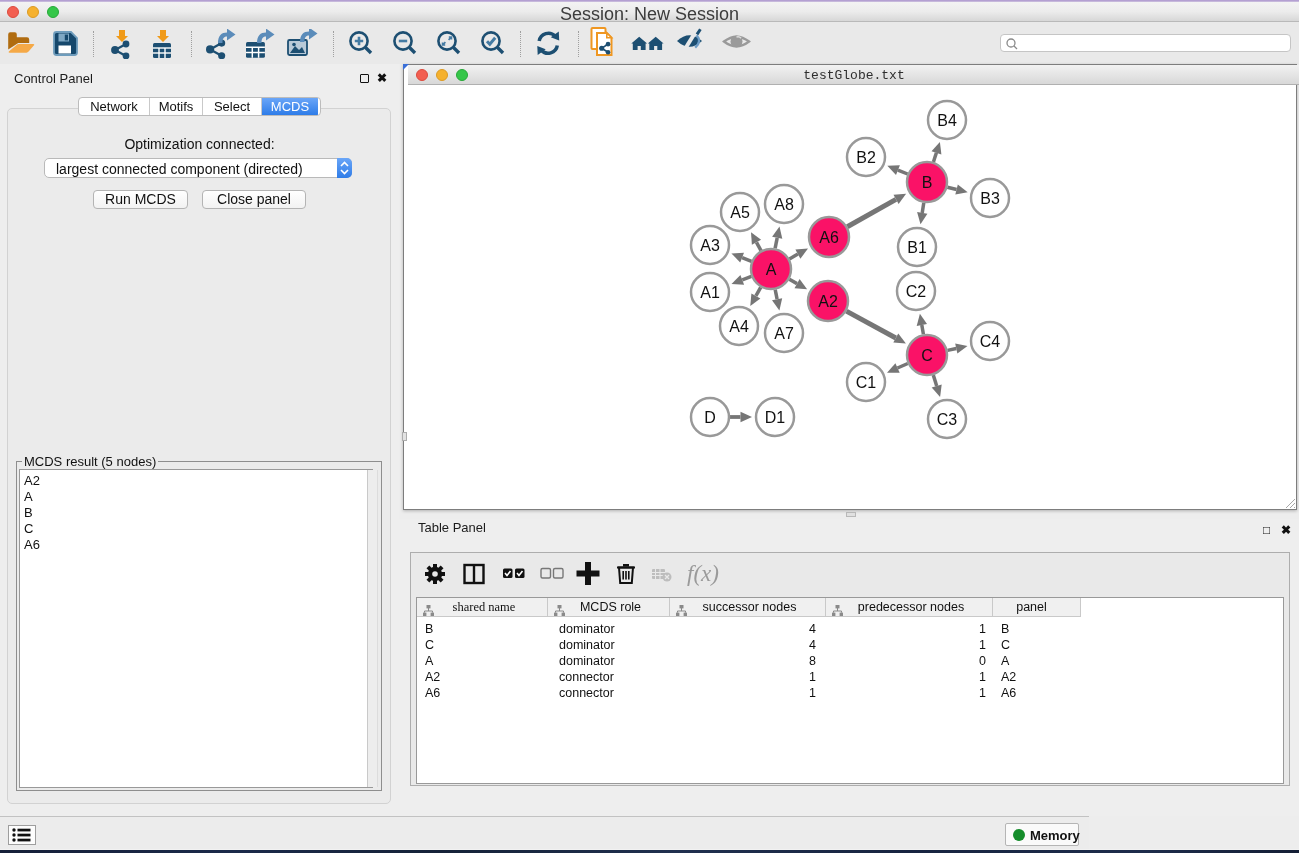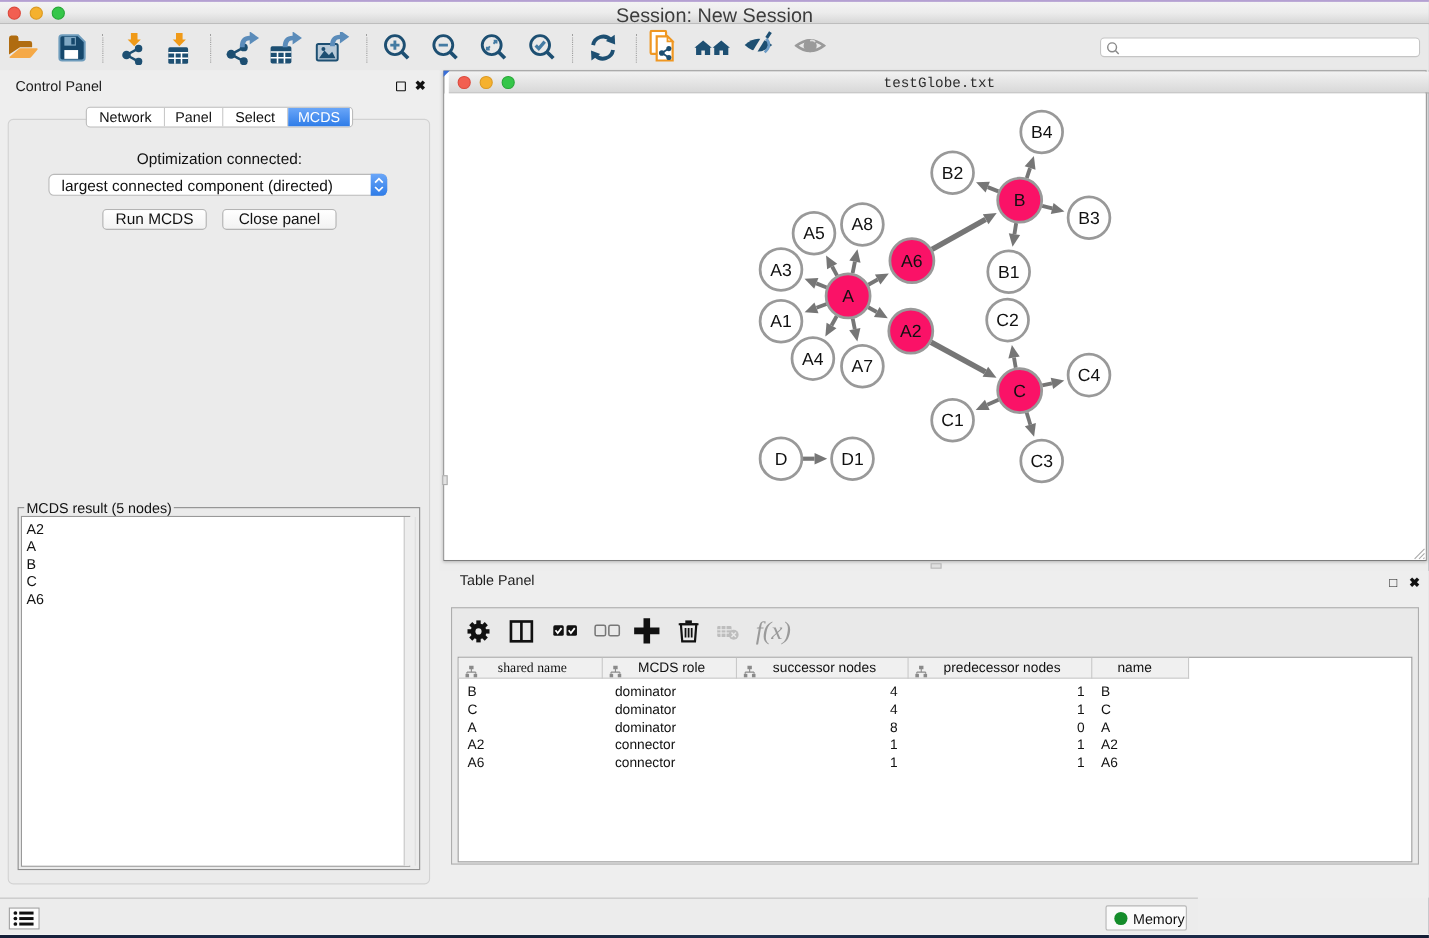--- a/index.html
+++ b/index.html
@@ -88,21 +88,21 @@
 .trow { position:absolute; font-size:12.5px; color:#111; }
 #tabbar2 { position:absolute; left:272px; top:271px; height:19px; display:flex;
   border:1px solid #bcbcbc; border-radius:4px; background:#fff; overflow:hidden; }
 #tabbar2 .tab { font-size:13px; color:#111; text-align:center; line-height:18px;
   border-right:1px solid #c9c9c9; }
 #tabbar2 .tab:last-child { border-right:none; }
 #tabbar2 .tab.sel { background:linear-gradient(#6aa6f8, #2e7ce8); color:#fff; }
 
 
 #statusbar { position:absolute; left:0; top:816px; width:1089px; height:33px; background:#ececec;
-  border-top:1px solid #c2c2c2; }
+  border-top:1px solid #c2c2c2;font-weight:bold; }
 #listbtn { position:absolute; left:8px; top:8px; width:28px; height:20px; background:#fdfdfd;
   border:1px solid #9e9e9e; }
 #membtn { position:absolute; right:10px; top:6px; width:74px; height:23px; background:#fafafa;
   border:1px solid #b5b5b5; border-radius:2px; font-size:13px; color:#111; }
 #membtn .dot { position:absolute; left:7px; top:5px; width:12px; height:12px; border-radius:50%;
   background:#148c2a; }
 #membtn .mtext { position:absolute; left:24px; top:4px; }
 </style>
 </head>
 <body>
@@ -242,21 +242,21 @@
     </div>
   </div>
 
   <div id="leftpanel">
     <div class="ptitle">Control Panel</div>
     <div class="sqicon" style="left:360px; top:10px;"></div>
     <div class="xicon" style="left:377px; top:10px;">✖</div>
     <div id="cpane"></div>
     <div id="tabbar">
       <div class="tab" style="width:71px">Network</div>
-        <div class="tab" style="width:53px">Panel</div>
+        <div class="tab" style="width:53px">Motifs</div>
         <div class="tab" style="width:59px">Select</div>
         <div class="tab sel" style="width:56px">MCDS</div>
     </div>
     <div id="optlabel">Optimization connected:</div>
     <div id="combo">
         <span class="ctext">largest connected component (directed)</span>
       <span class="cbtn"><svg width="15" height="20" viewBox="0 0 15 20">
             <path d="M4 8 L7.5 4.5 L11 8" fill="none" stroke="#fff" stroke-width="1.6"></path>
             <path d="M4 12 L7.5 15.5 L11 12" fill="none" stroke="#fff" stroke-width="1.6"></path>
           </svg></span>
@@ -456,21 +456,21 @@
                 </svg></span>successor nodes</div>
             <div class="hcell" style="left:409px; width:167px;"><span style="position:absolute;left:6px;top:4px;"><svg width="11" height="11" viewBox="0 0 11 11" style="vertical-align:-1px">
                   <rect x="3.5" y="0" width="4" height="3.4" fill="#8a8a8a"></rect>
                   <line x1="5.5" y1="3" x2="5.5" y2="6" stroke="#8a8a8a" stroke-width="1"></line>
                   <line x1="1.5" y1="6" x2="9.5" y2="6" stroke="#8a8a8a" stroke-width="1"></line>
                   <line x1="1.5" y1="6" x2="1.5" y2="7.6" stroke="#8a8a8a" stroke-width="1"></line>
                   <line x1="9.5" y1="6" x2="9.5" y2="7.6" stroke="#8a8a8a" stroke-width="1"></line>
                   <rect x="0" y="7.6" width="3.4" height="3.4" fill="#8a8a8a"></rect>
                   <rect x="7.6" y="7.6" width="3.4" height="3.4" fill="#8a8a8a"></rect>
                 </svg></span>predecessor nodes</div>
-            <div class="hcell" style="left:576px; width:88px; padding-left:0; padding-right:10px;">name</div>
+            <div class="hcell" style="left:576px; width:88px; padding-left:0; padding-right:10px;">panel</div>
           </div>
 <div class="trow" style="left:8px; top:24px;">B</div>
 <div class="trow" style="left:142px; top:24px;">dominator</div>
 <div class="trow" style="left:253px; top:24px; width:146px; text-align:right;">4</div>
 <div class="trow" style="left:409px; top:24px; width:160px; text-align:right;">1</div>
 <div class="trow" style="left:584px; top:24px;">B</div>
 <div class="trow" style="left:8px; top:40px;">C</div>
 <div class="trow" style="left:142px; top:40px;">dominator</div>
 <div class="trow" style="left:253px; top:40px; width:146px; text-align:right;">4</div>
 <div class="trow" style="left:409px; top:40px; width:160px; text-align:right;">1</div>

